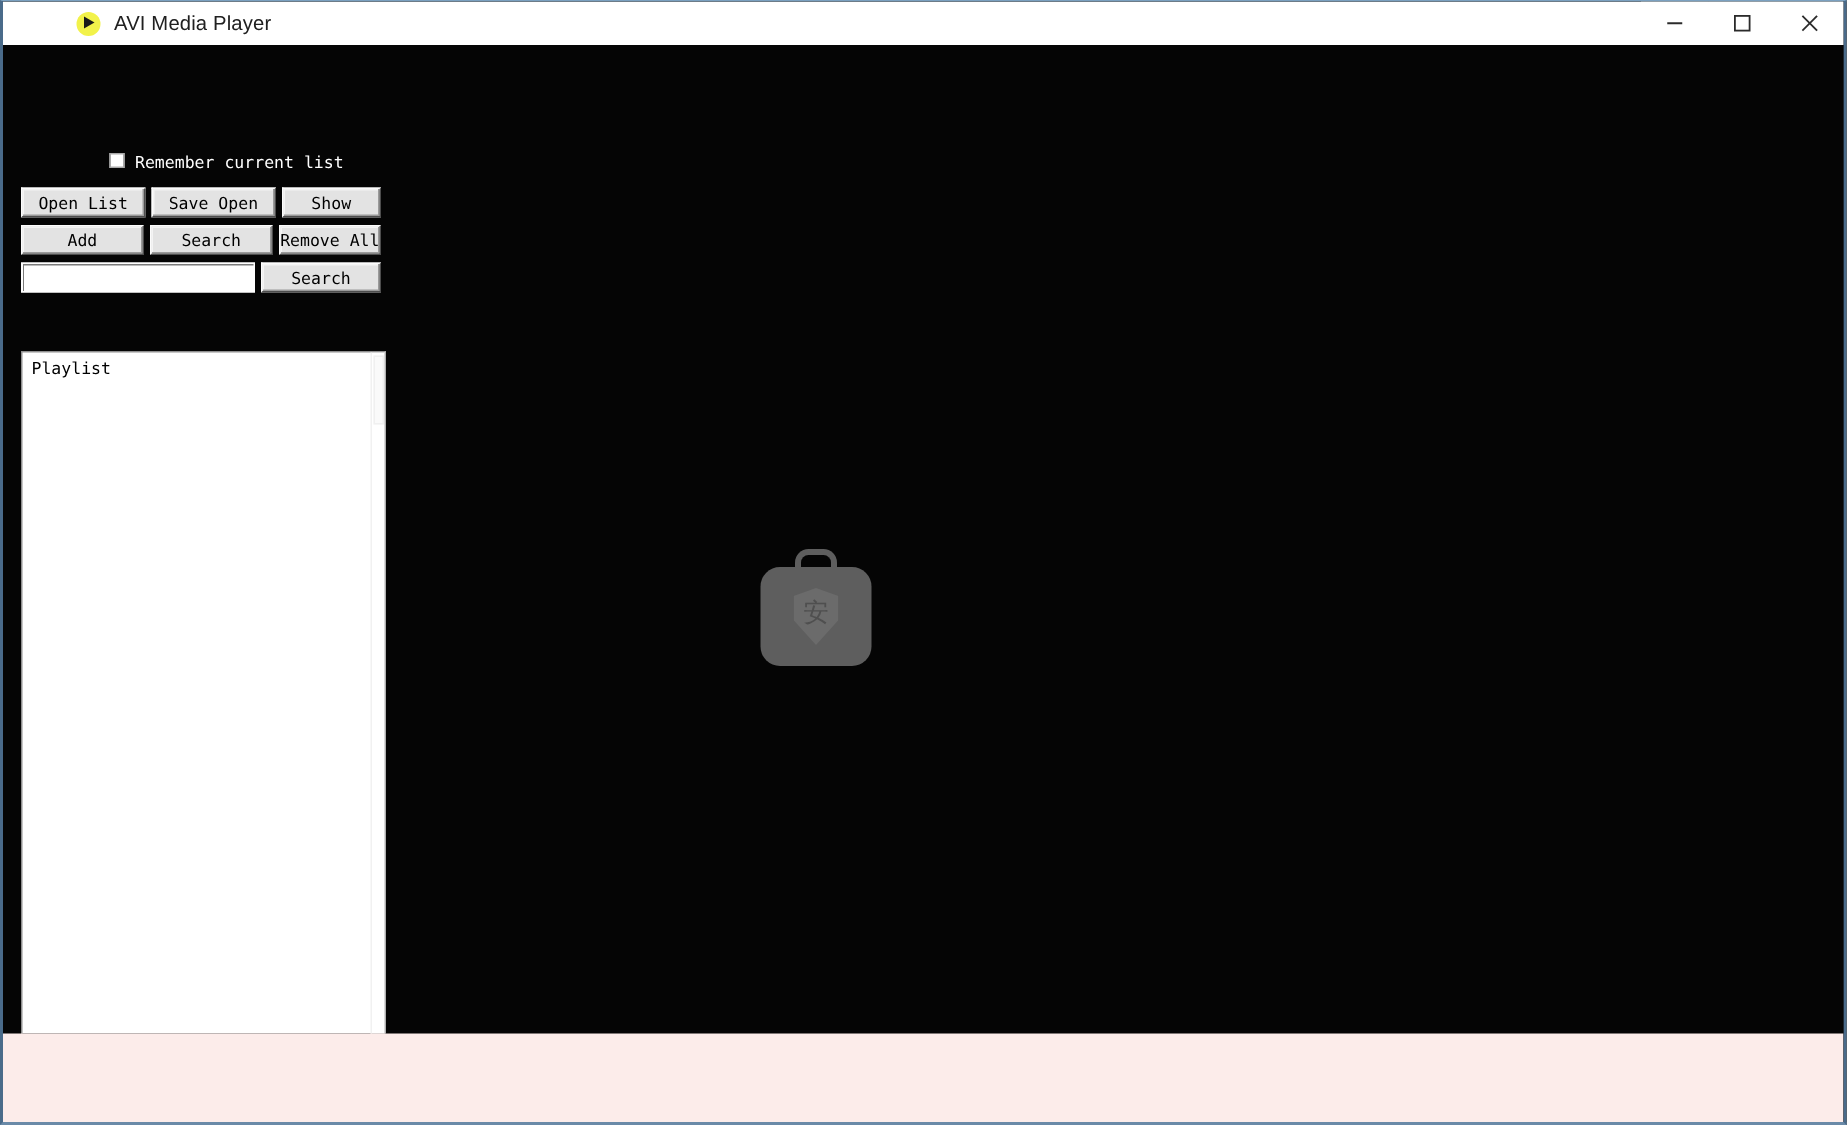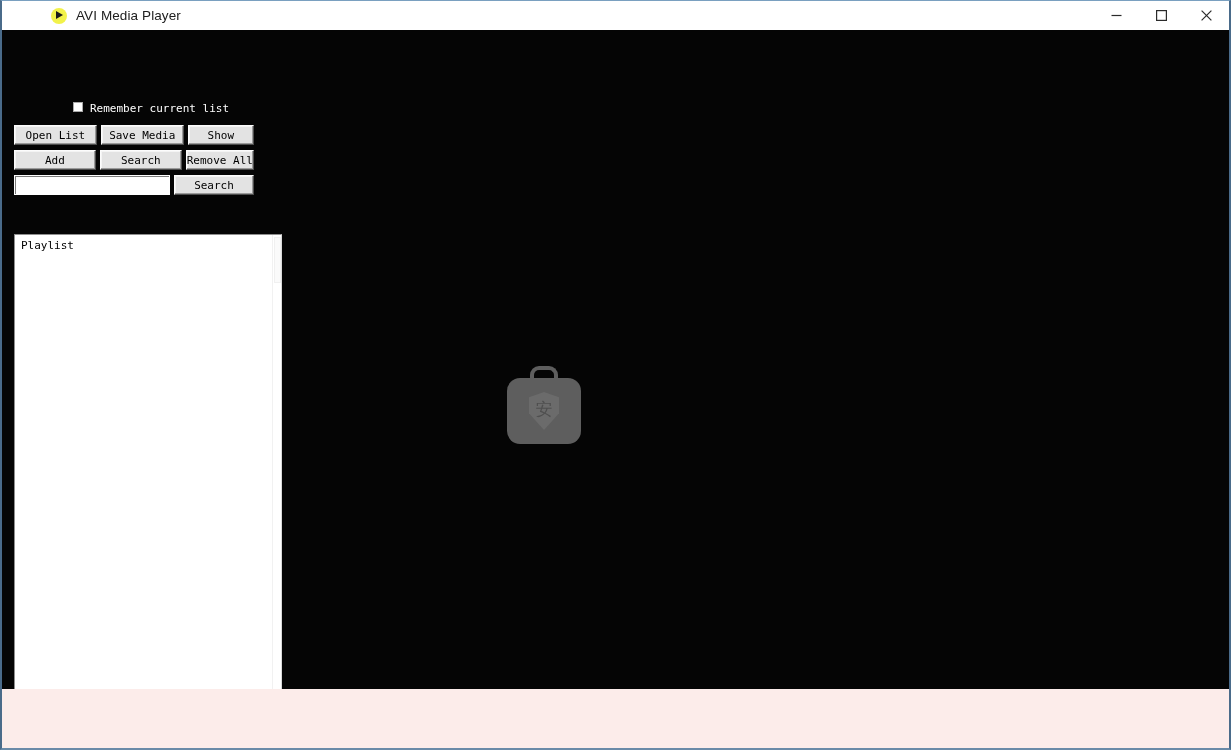--- a/index.html
+++ b/index.html
@@ -166,21 +166,21 @@
     color: #000000;
     padding: 0 3px;
     outline: none;
   }
 
   
   #playlist-box {
     position: absolute;
     left: 12px;
     top: 204px;
-    width: 268px;
+    width: 243px;
     height: 460px;
     box-sizing: border-box;
     background: #ffffff;
     border-top: 1px solid #8f8f8f;
     border-left: 1px solid #8f8f8f;
     border-right: 1px solid #d9d9d9;
     border-bottom: 1px solid #d9d9d9;
     overflow: hidden;
   }
   #playlist-items {
@@ -334,21 +334,21 @@
 
     <div id="control-panel">
 
       <div id="remember-row">
         <div id="remember-checkbox"></div>
         <div id="remember-label">Remember current list</div>
       </div>
 
       <div class="btn-row">
         <button class="ctl-btn">Open List</button>
-        <button class="ctl-btn">Save Media</button>
+        <button class="ctl-btn">Save Open</button>
         <button class="ctl-btn wide">Show</button>
       </div>
 
       <div class="btn-row">
         <button class="ctl-btn">Add</button>
         <button class="ctl-btn">Search</button>
         <button class="ctl-btn wide">Remove All</button>
       </div>
 
       <div id="search-row">

